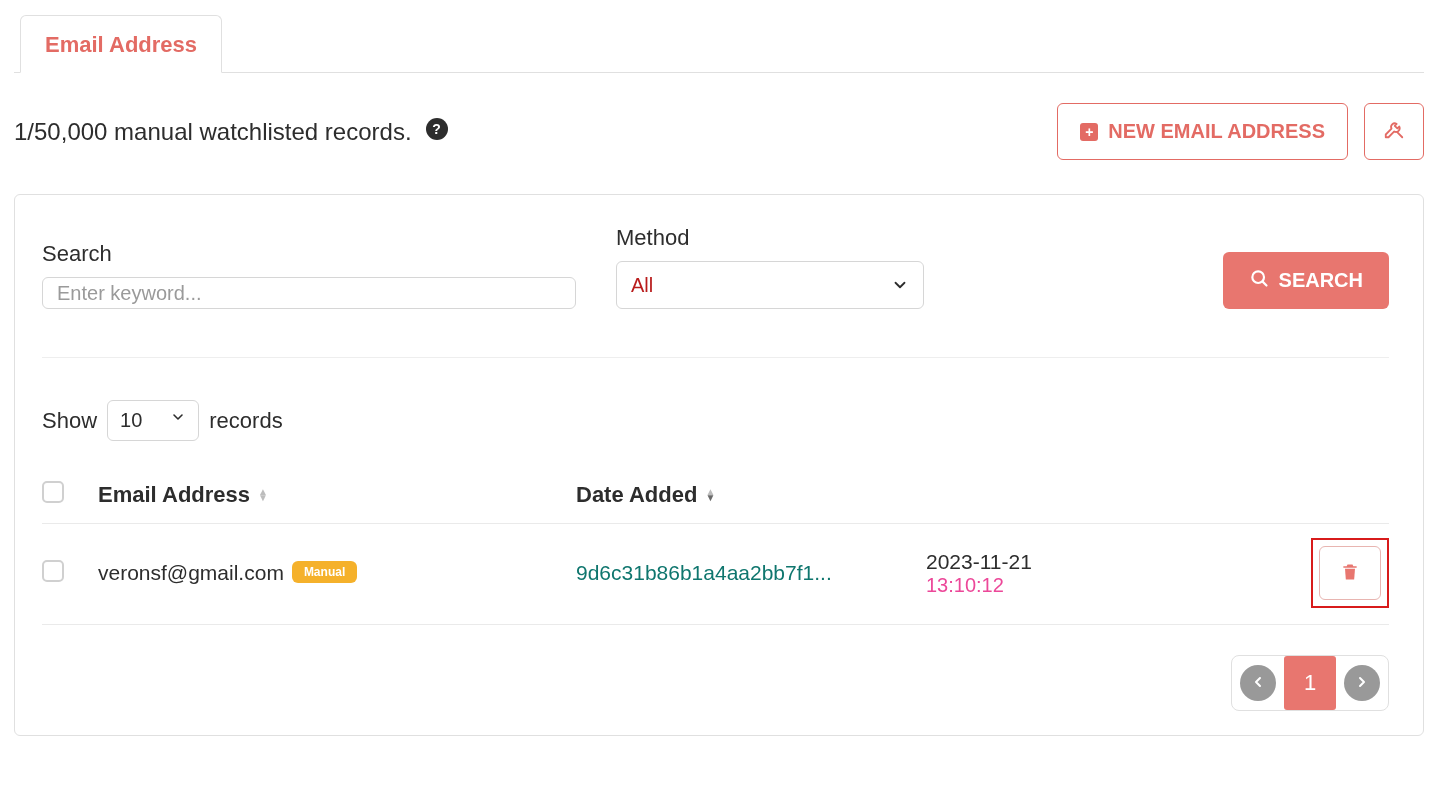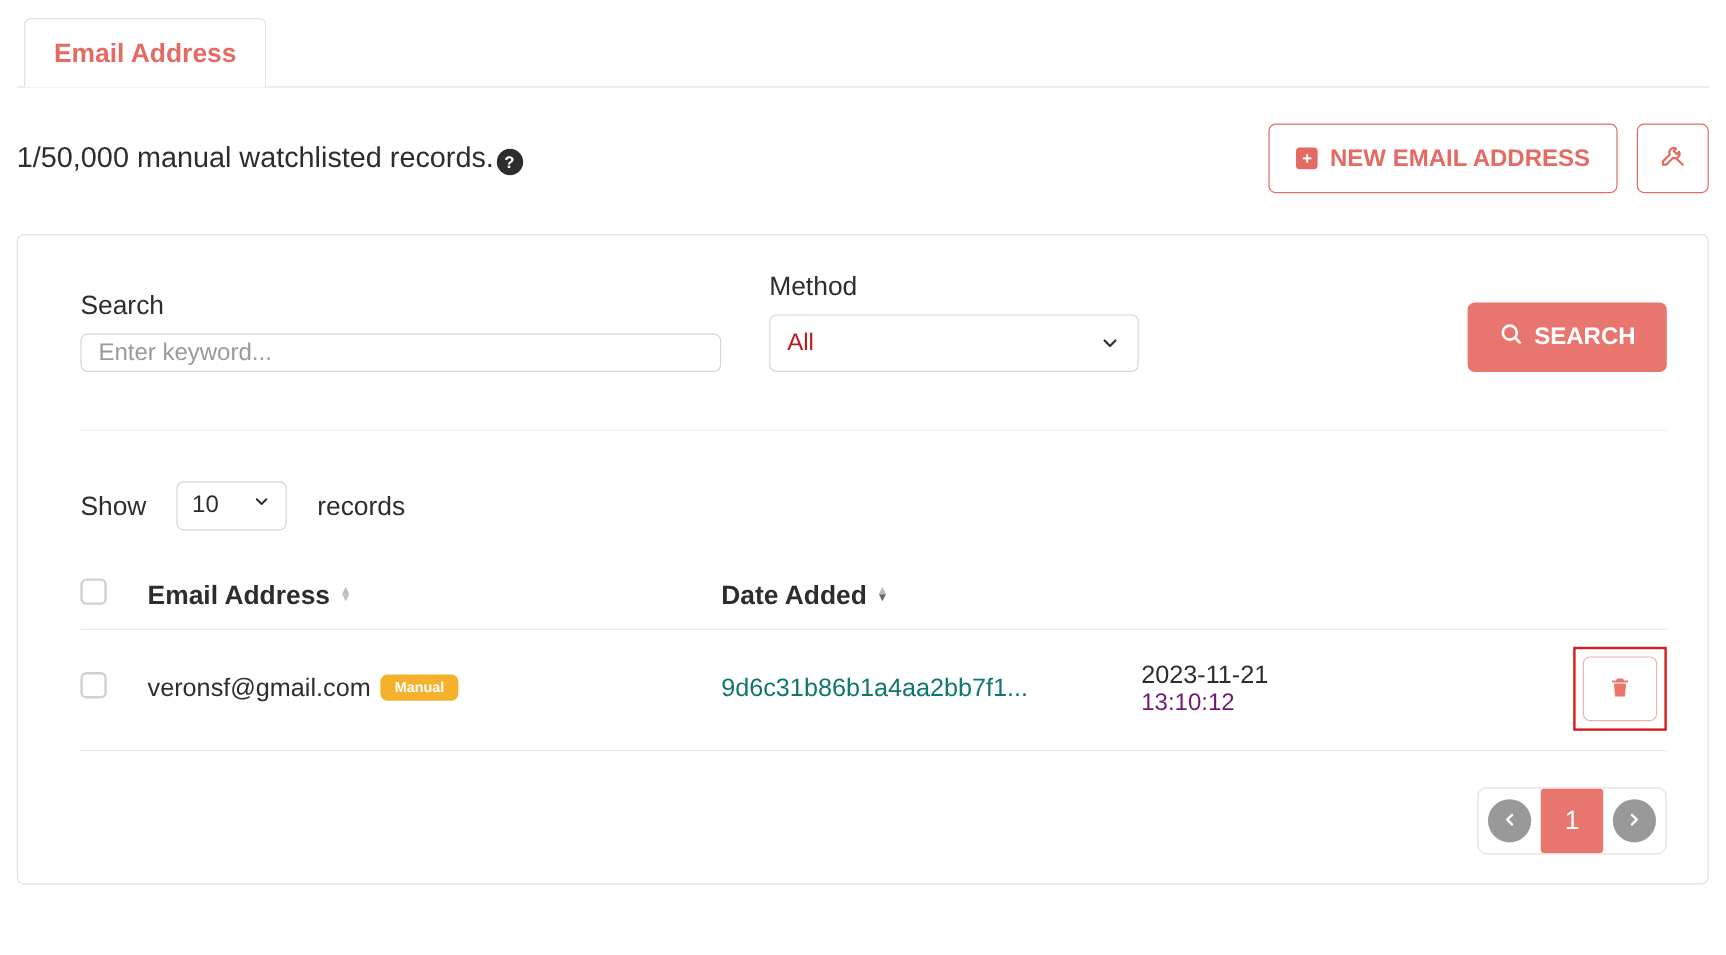--- a/index.html
+++ b/index.html
@@ -34,22 +34,22 @@
     display: flex;
     justify-content: space-between;
     align-items: center;
     margin-top: 30px;
     padding: 0 0 0 0;
   }
   .records-text {
     font-size: 24px;
     color: #2d2d2d;
     display: flex;
-    align-items: flex-end;
-    gap: 2px;
+    align-items: flex-start;
+    gap: 14px;
   }
   .help-circle {
     width: 22px; height: 22px;
     background: #2d2d2d;
     border-radius: 50%;
     color: #fff;
     display: inline-flex;
     align-items: center;
     justify-content: center;
     font-size: 14px;
@@ -78,21 +78,21 @@
     display: inline-flex;
     align-items: center;
     justify-content: center;
     font-size: 14px;
     font-weight: 700;
   }
   .panel {
     border: 1px solid #e0e0e0;
     border-radius: 6px;
     margin-top: 34px;
-    padding: 30px 34px 24px 52px;
+    padding: 30px 34px 24px 27px;
   }
   .filter-row {
     display: flex;
     align-items: flex-end;
     gap: 40px;
     border-bottom: 1px solid #eee;
     padding-bottom: 48px;
   }
   .filter-group { display: flex; flex-direction: column; gap: 10px; }
   .filter-group label { font-size: 22px; color: #2d2d2d; }
@@ -136,21 +136,21 @@
     border-radius: 6px;
     display: inline-flex;
     align-items: center;
     gap: 10px;
     cursor: pointer;
   }
   .show-row {
     margin-top: 42px;
     display: flex;
     align-items: center;
-    gap: 25px;
+    gap: 10px;
     font-size: 22px;
   }
   .show-select {
     border: 1px solid #d6d6d6;
     border-radius: 6px;
     padding: 8px 12px;
     font-size: 20px;
     display: inline-flex;
     gap: 28px;
     cursor: pointer;
@@ -179,21 +179,21 @@
   .badge {
     background: #f5b12b;
     color: #fff;
     font-weight: 700;
     font-size: 12px;
     padding: 4px 12px;
     border-radius: 6px;
     display: inline-block;
   }
   .hash { color: #0f766e; }
-  .date-cell .time { color: #701a75; font-size: 20px; }
+  .date-cell .time { color: #ec4899; font-size: 20px; }
   .actions { display: flex; justify-content: flex-end; padding-right: 0; }
   .delete-highlight {
     border: 2px solid #d81b1b;
     padding: 6px;
     border-radius: 0;
     display: inline-flex;
   }
   .trash-btn {
     border: 1px solid #e8b5b1;
     background: #fff;

